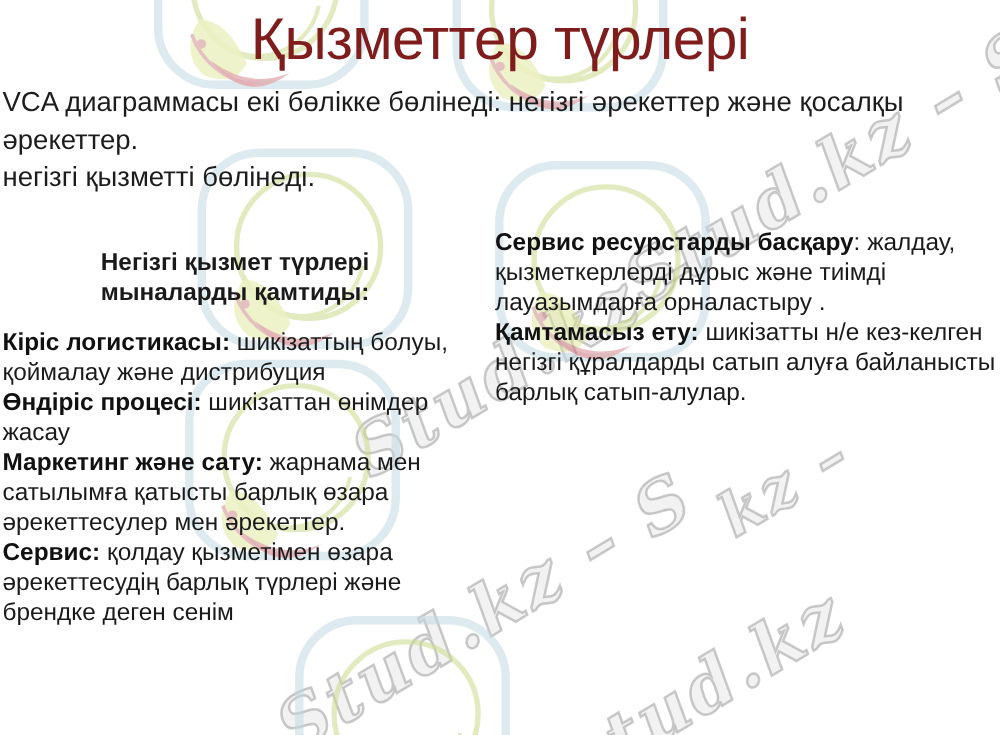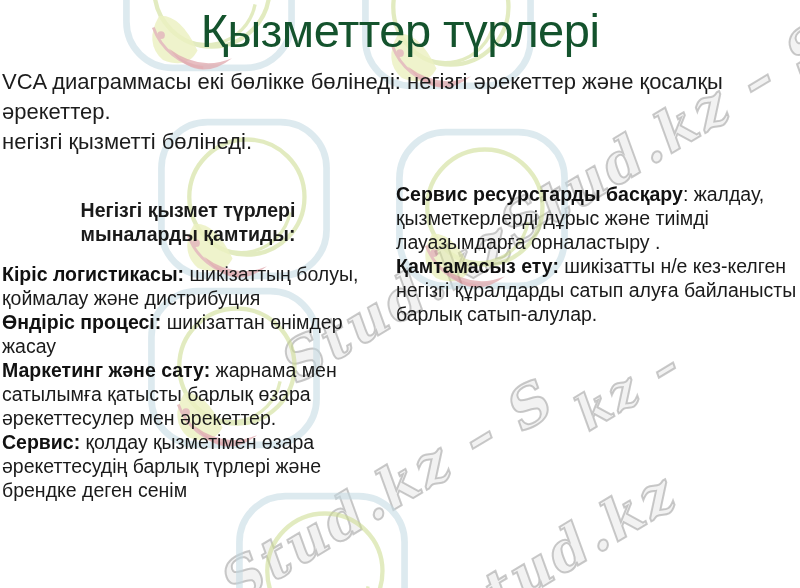--- a/index.html
+++ b/index.html
@@ -26,21 +26,21 @@
   .wm-logo{position:absolute;width:192px;height:174px;opacity:0.55;}
   .wm-l1{left:113px;top:-96px;}
   .wm-l2{left:352px;top:-78px;}
   .wm-l3{left:148px;top:112px;}
   .wm-l4{left:386px;top:122px;}
   .wm-l5{left:138px;top:281px;}
   .wm-l6{left:226px;top:486px;}
   
   .content{position:relative;z-index:1;padding:0 2px;}
   .title{
-    margin:0;text-align:center;font-weight:400;color:#14532d;
+    margin:0;text-align:center;font-weight:400;color:#7f1d1d;
     font-size:47px;line-height:62px;letter-spacing:-0.5px;
   }
   .intro{margin-top:5px;font-size:22px;line-height:30px;color:#1c1c1c;}
   .intro div{min-height:30px;}
   .cols{display:flex;gap:22px;margin-top:25px;}
   .col{font-size:19.5px;line-height:24px;}
   .col-left{width:372px;}
   .col-right{width:402px;}
   .col-header{font-weight:700;text-align:center;margin:16px auto;}
   .col-left  .col-header{max-width:335px;}

